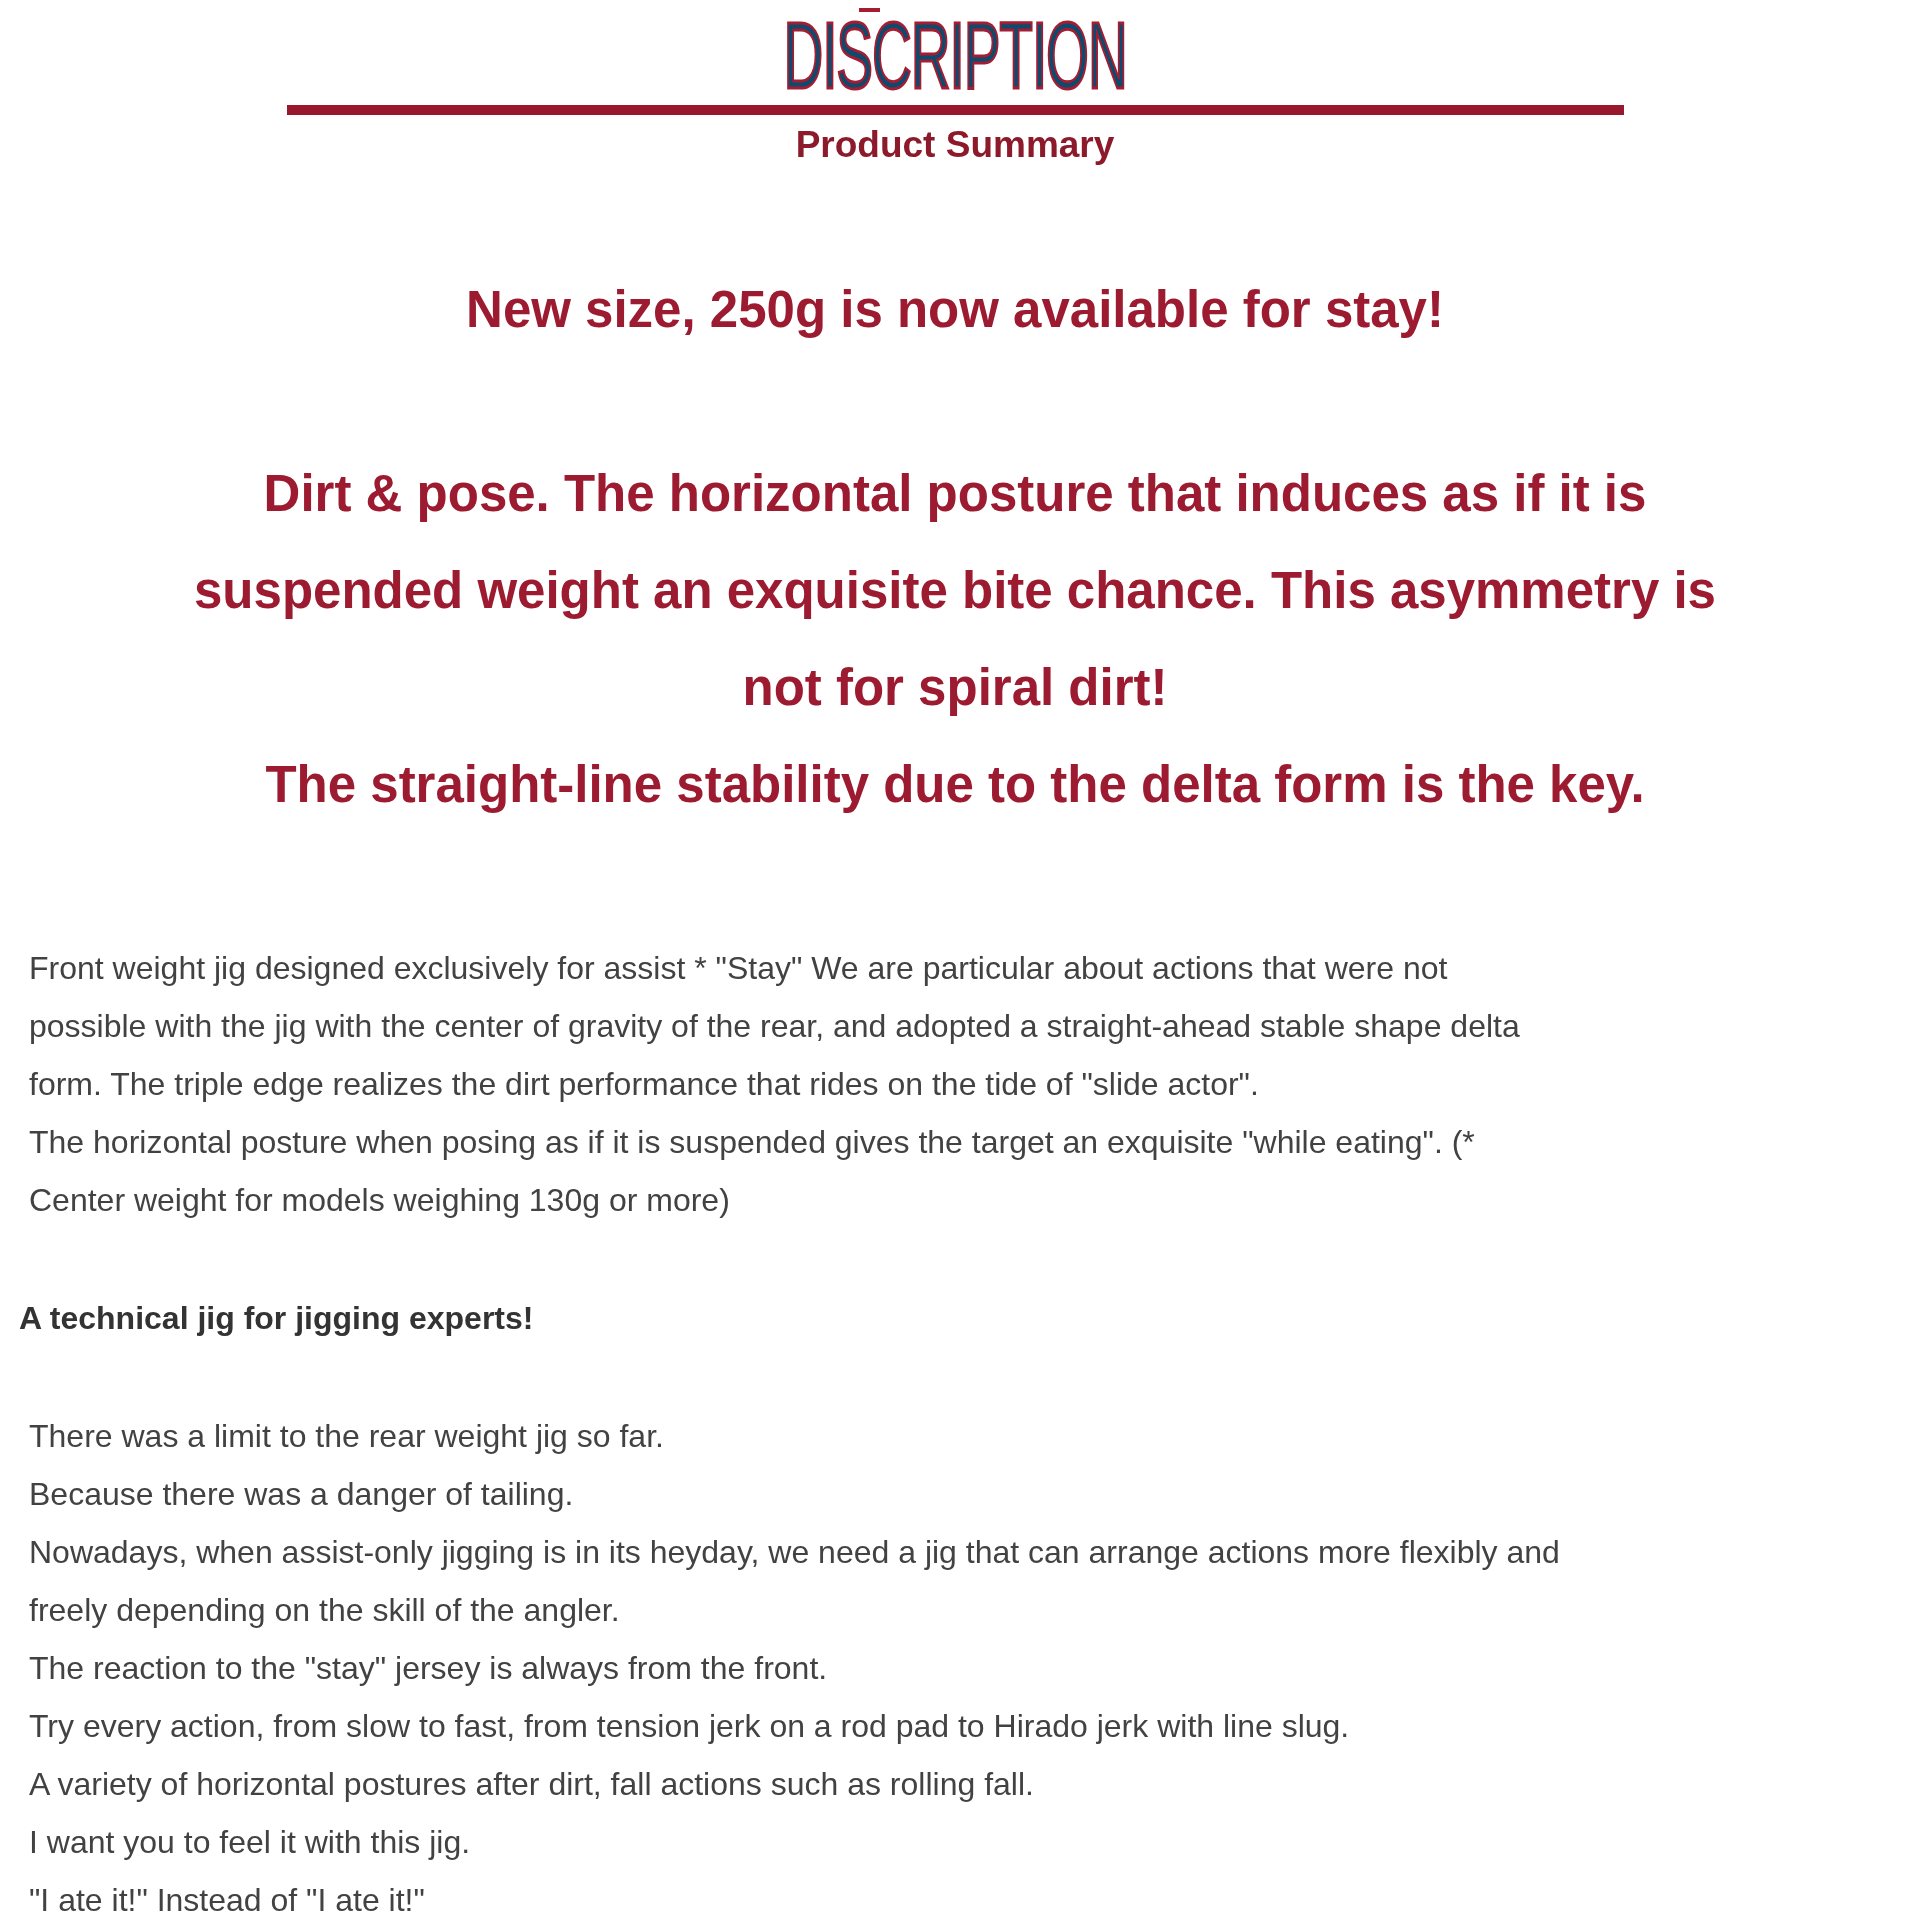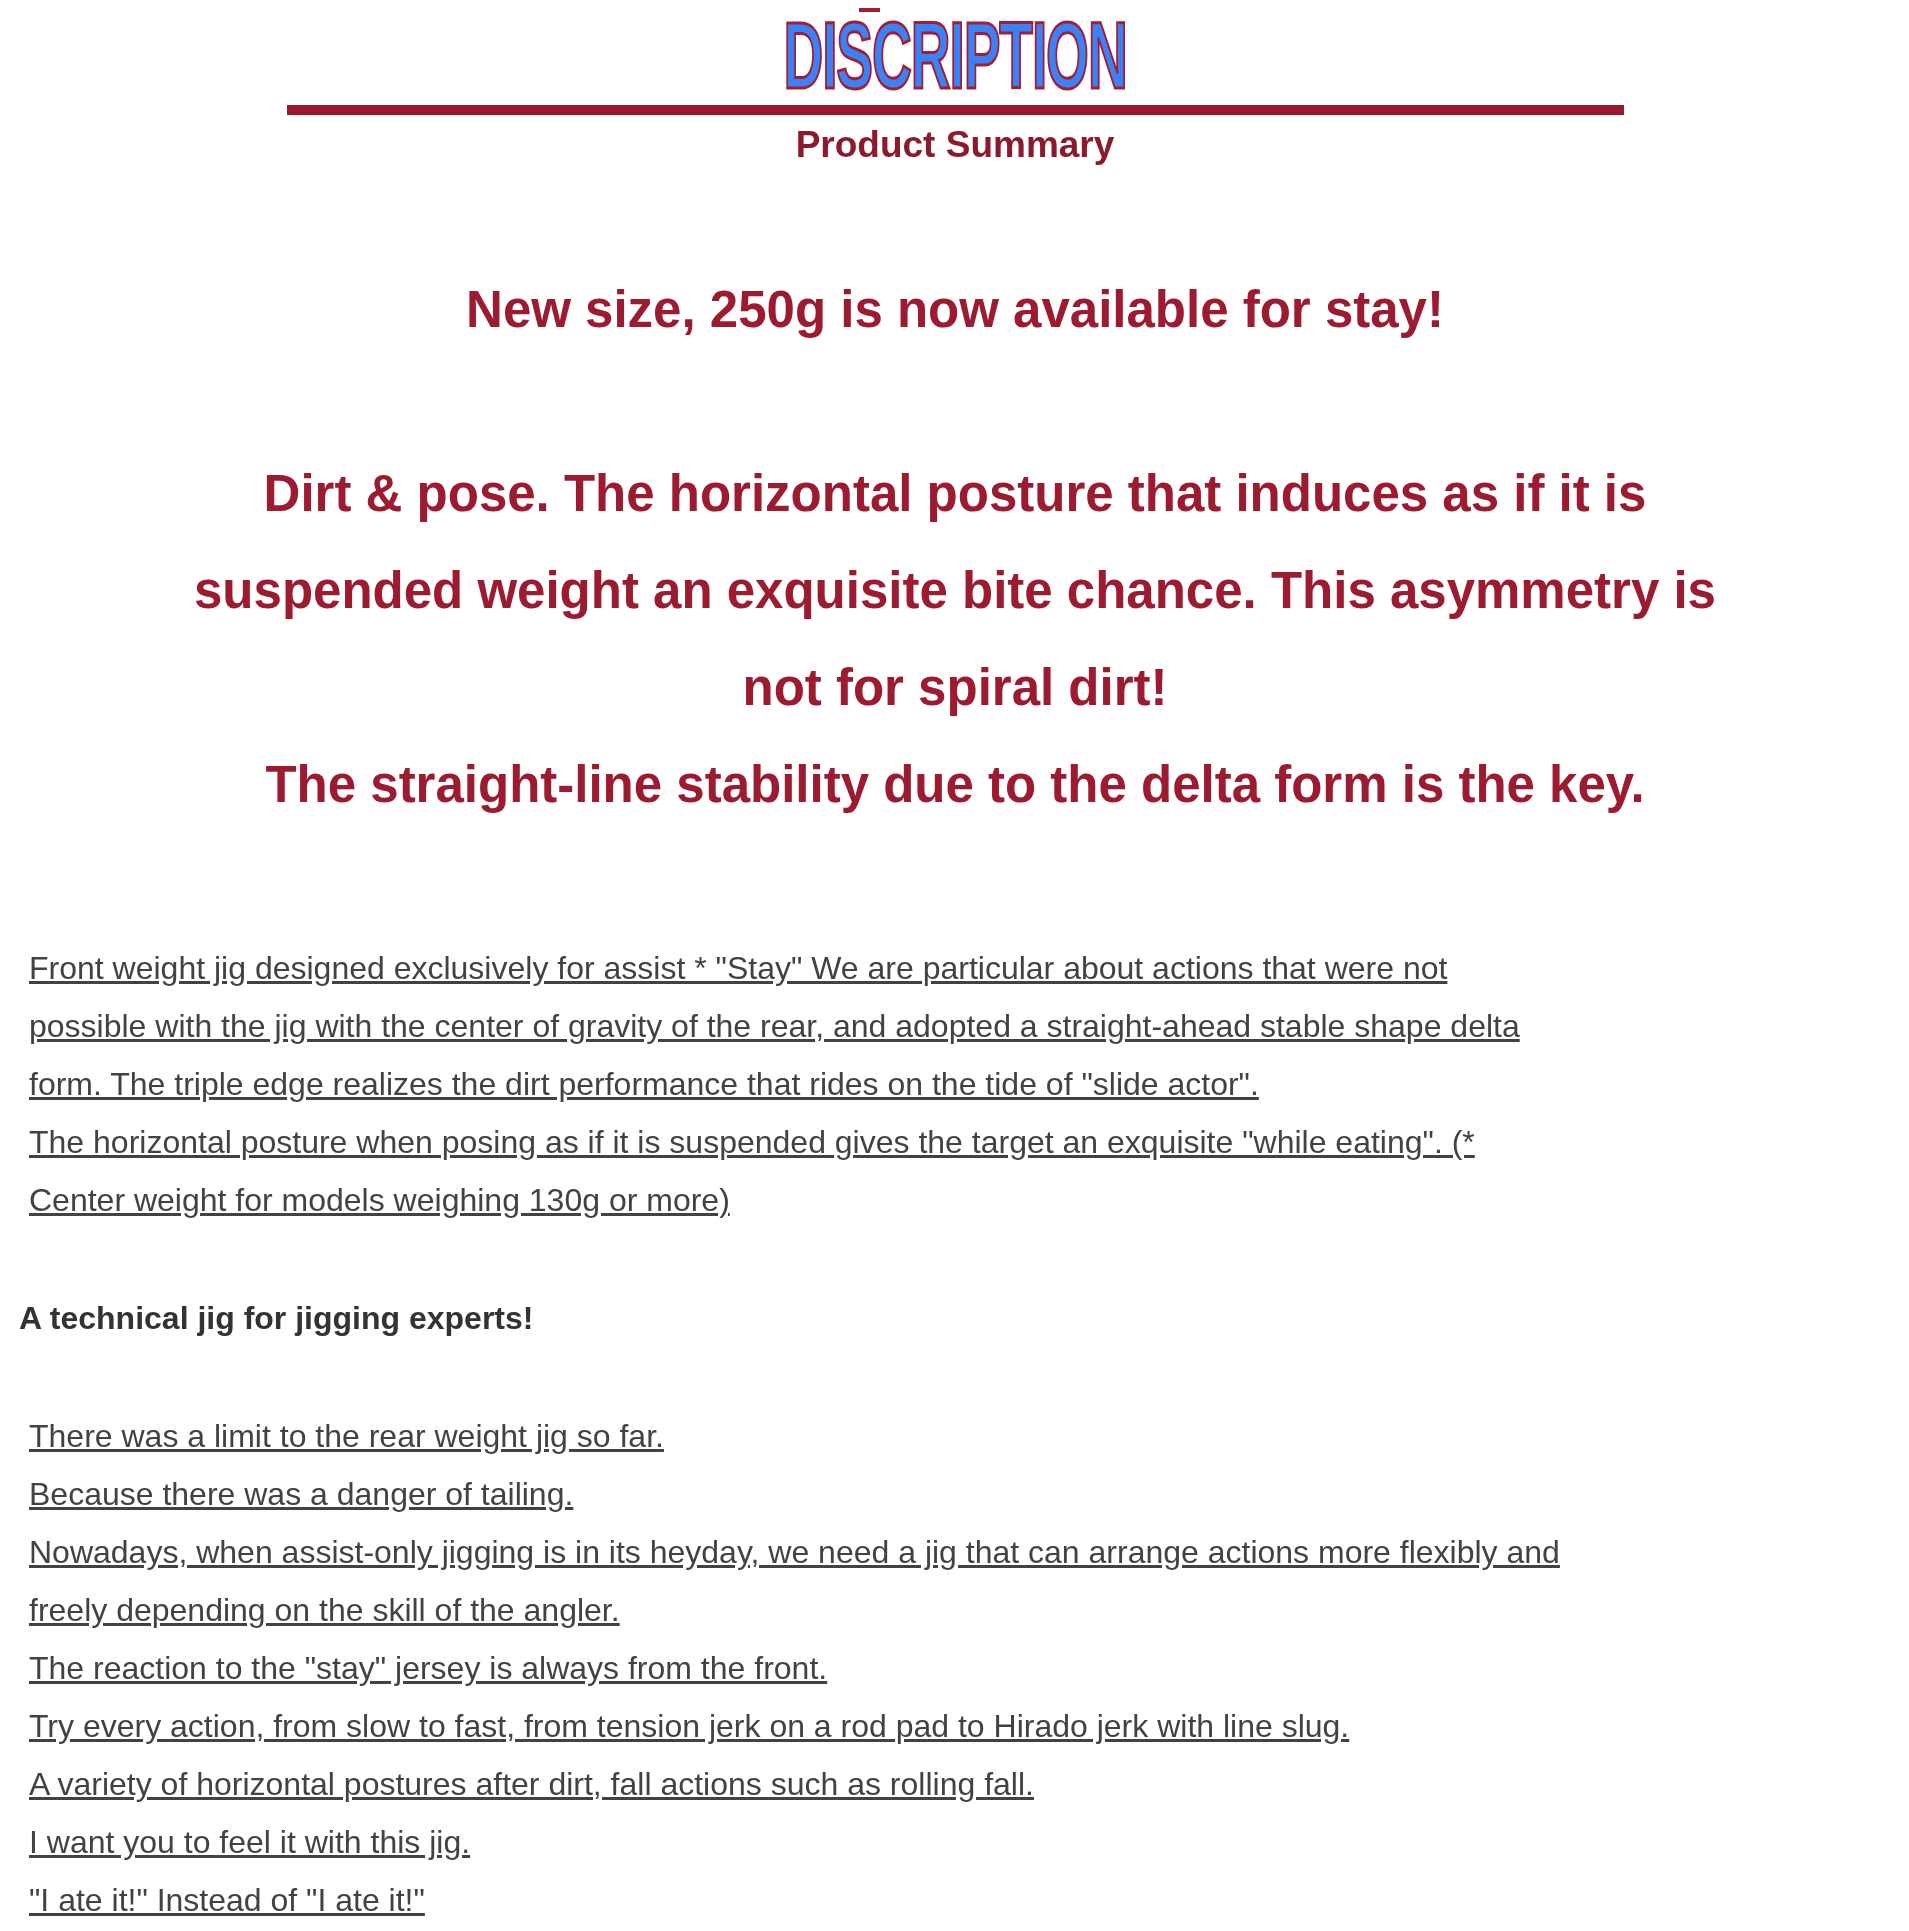--- a/index.html
+++ b/index.html
@@ -18,22 +18,22 @@
     left: 859px; top: 0;
     width: 21px; height: 4.8px;
     background: #a41d33;
   }
 
   .title {
     margin: 7.7px 0 0;
     text-align: center;
     line-height: 97px;
     font-size: 92px;
-    font-weight: 700;
-    color: #3b82f6;
+    font-weight: 400;
+    color: #0c4a6e;
     letter-spacing: -1.9px;
   }
   .title .stretch {
     display: inline-block;
     transform: scale(0.60, 1.02);
     transform-origin: 50% 70%;
     -webkit-text-stroke: 2.9px #a41d33;
   }
 
   .divider {
@@ -62,21 +62,21 @@
   .h-dirt { margin: 106px 0 0; line-height: 97px; }
   .h-stab { margin: 0; line-height: 97px; }
 
   .body-block {
     margin: 0;
     padding: 0 29px;
     color: #424242;
     font-size: 32px;
     line-height: 58px;
   }
-  .body-block .line { white-space: nowrap; text-decoration: underline; }
+  .body-block .line { white-space: nowrap; }
   .p1 { margin-top: 106px; }
   .p2 { margin-top: 60px; }
 
   .subhead {
     margin: 60px 0 0;
     padding: 0 19px;
     font-size: 32px;
     line-height: 58px;
     font-weight: 700;
     color: #333333;

